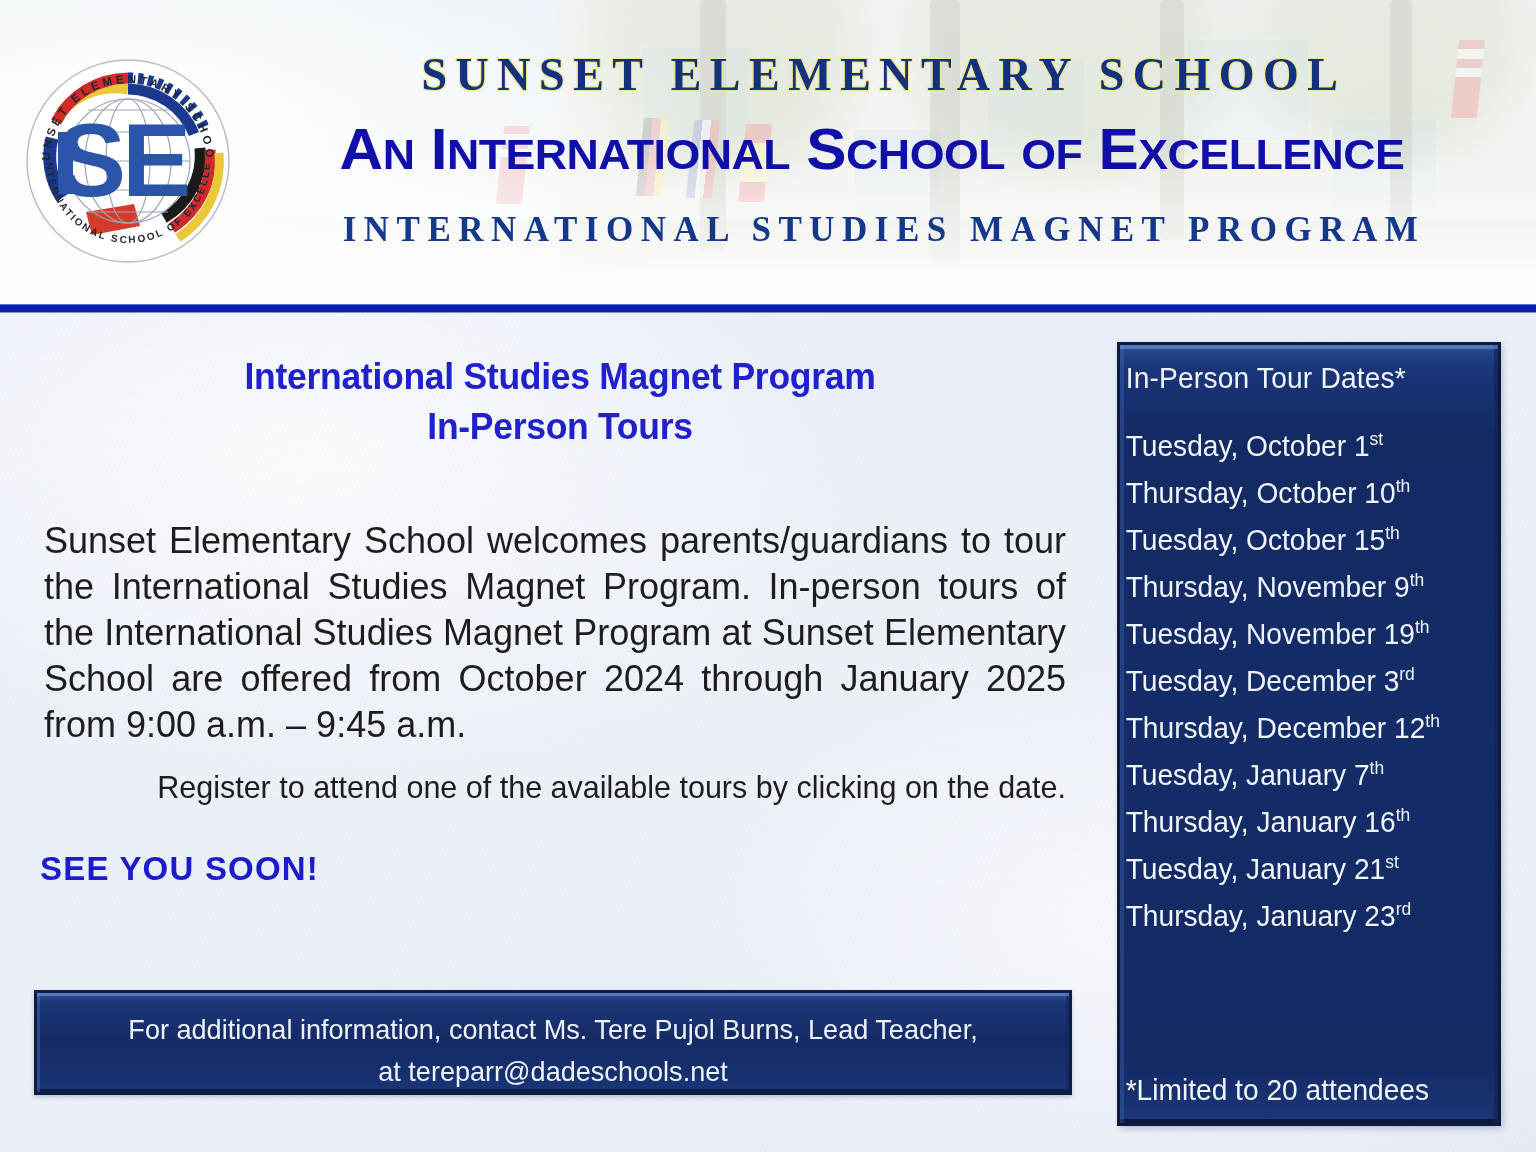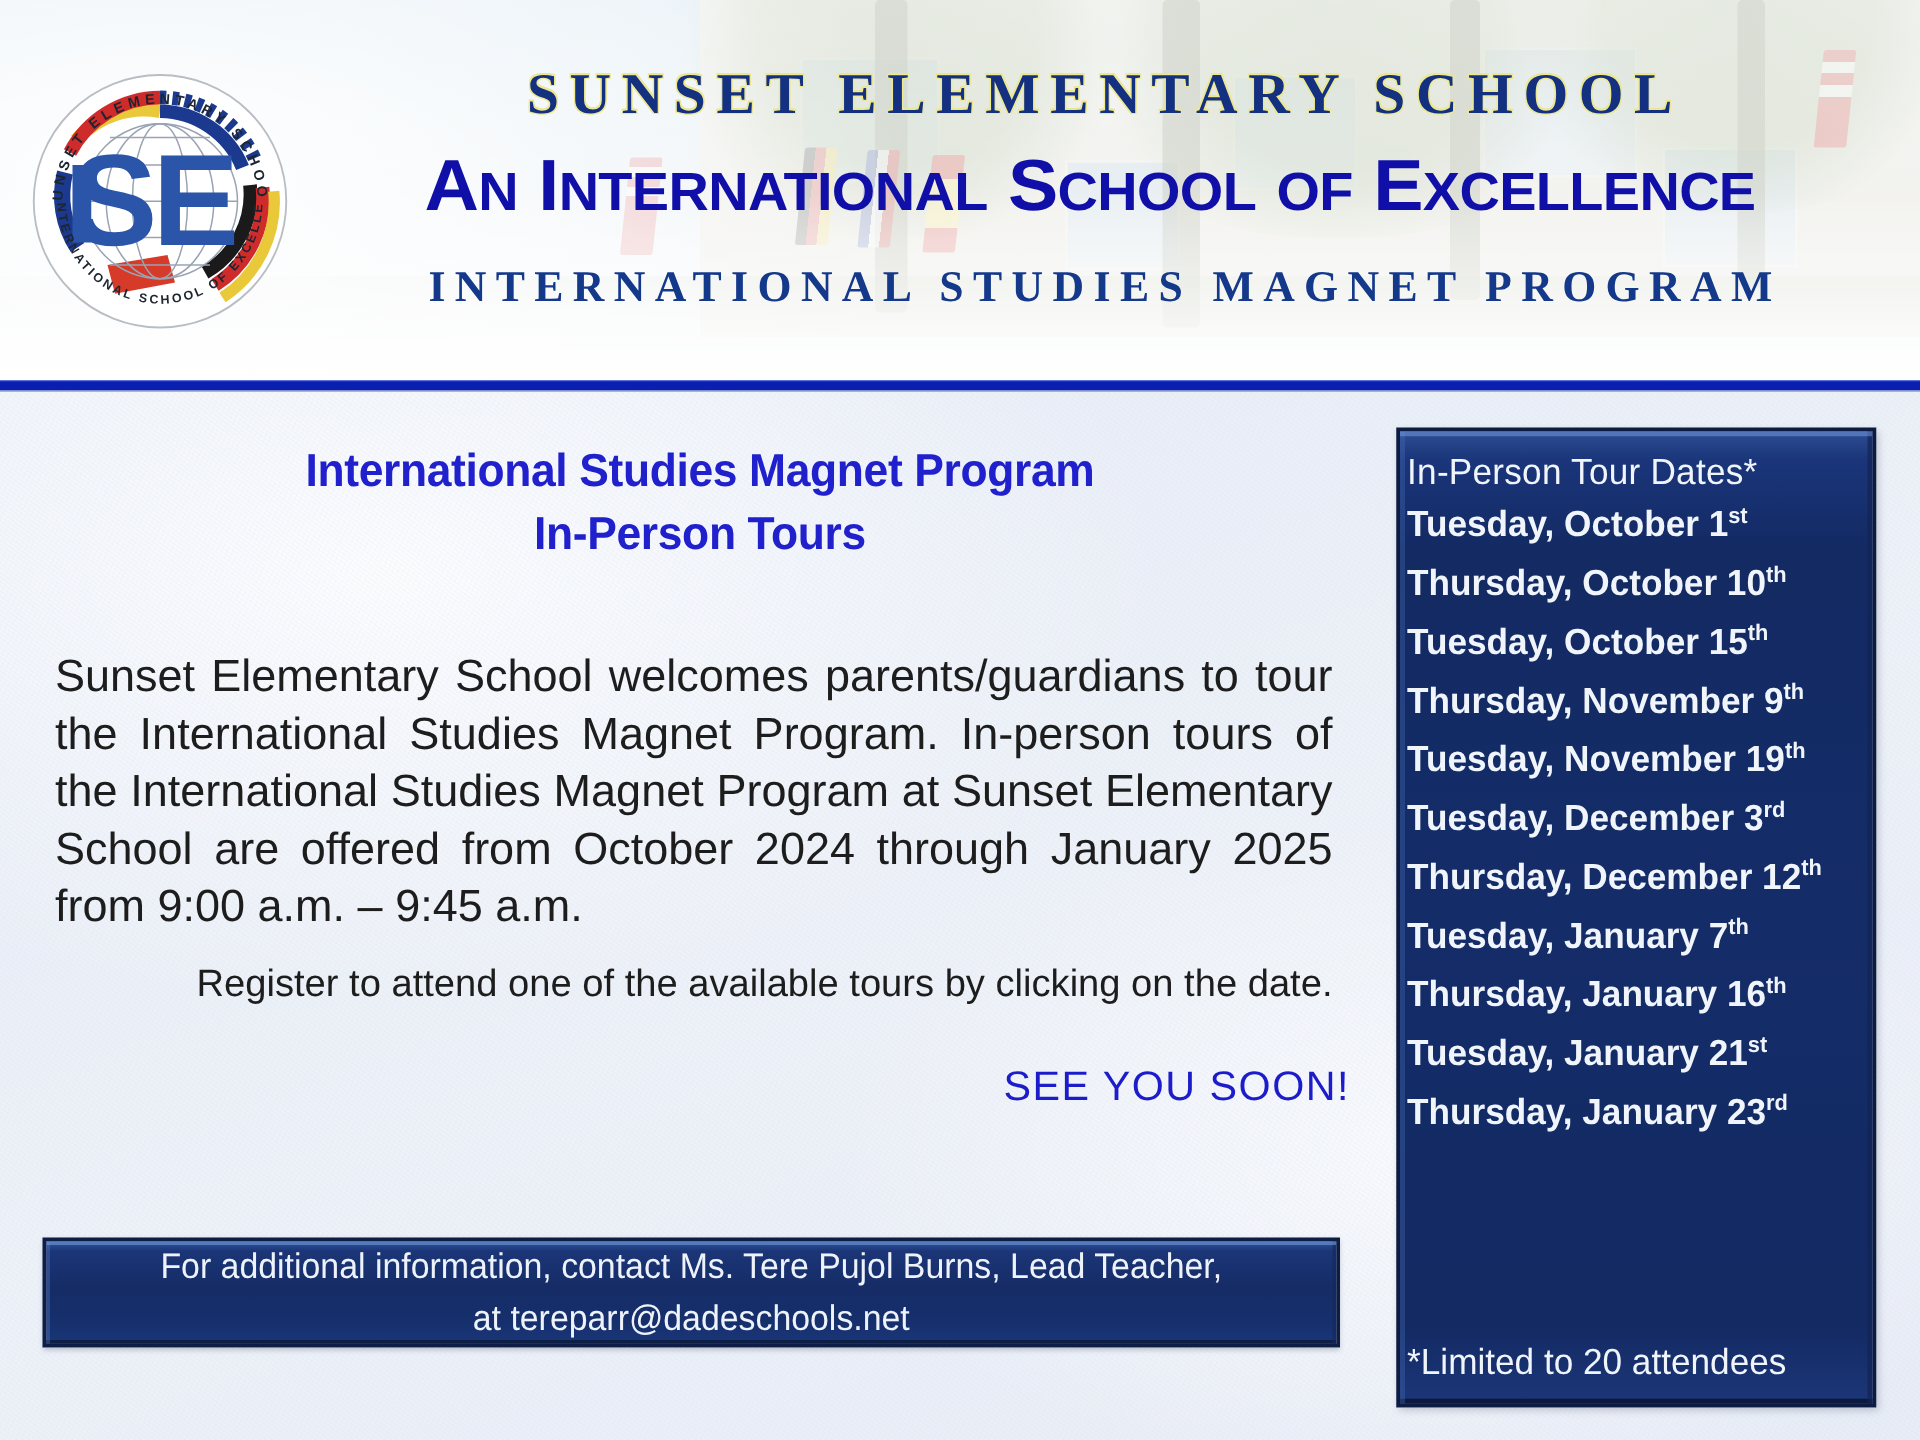--- a/index.html
+++ b/index.html
@@ -192,44 +192,44 @@
     font-size: 30.5px;
     line-height: 46px;
     color: #1d1d1d;
     font-weight: 350;
     text-align: right;
   }
   #see-you {
     position: absolute;
     left: 40px; top: 850px;
     width: 1040px;
-    text-align: right;
+    text-align: left;
     color: #1c1ccb;
     font-family: "Liberation Sans", sans-serif;
-    font-weight: normal;
+    font-weight: bold;
     font-size: 33px;
     letter-spacing: 1.2px;
   }
 
   
   #contact-box {
     position: absolute;
     left: 34px; top: 990px;
-    width: 1038px; height: 88px;
+    width: 1038px; height: 105px;
     box-sizing: border-box;
     background: linear-gradient(180deg, #31539b 0%, #1b3577 10%, #152c66 45%, #16306d 80%, #1b3679 100%);
     border: 3px solid #0d1d45;
     box-shadow:
       inset 0 3px 0 rgba(120,160,220,0.55),
       inset 3px 0 0 rgba(90,130,200,0.35),
       inset -3px 0 0 rgba(20,40,90,0.6),
       inset 0 -3px 0 rgba(12,26,60,0.85),
       0 2px 4px rgba(90,100,120,0.35);
     display: flex;
-    align-items: center;
+    align-items: flex-end;
     justify-content: center;
   }
   #contact-text {
     color: #eef3fb;
     font-family: "Liberation Sans", sans-serif;
     font-size: 28.5px;
     line-height: 42px;
     text-align: center;
     font-weight: 350;
     transform: scaleX(0.95);
@@ -256,21 +256,21 @@
     overflow: hidden;
   }
   #dates-title {
     margin-top: 14px;
     font-size: 29px;
     line-height: 38px;
     letter-spacing: .2px;
     transform: scaleX(0.97);
   }
   #dates-list {
-    font-weight: bold;
+    margin-top: 26px;
   }
   .date-row {
     font-size: 29px;
     line-height: 47px;
     white-space: nowrap;
     transform: scaleX(0.97);
   }
   .date-row sup {
     font-size: 18px;
     vertical-align: super;

